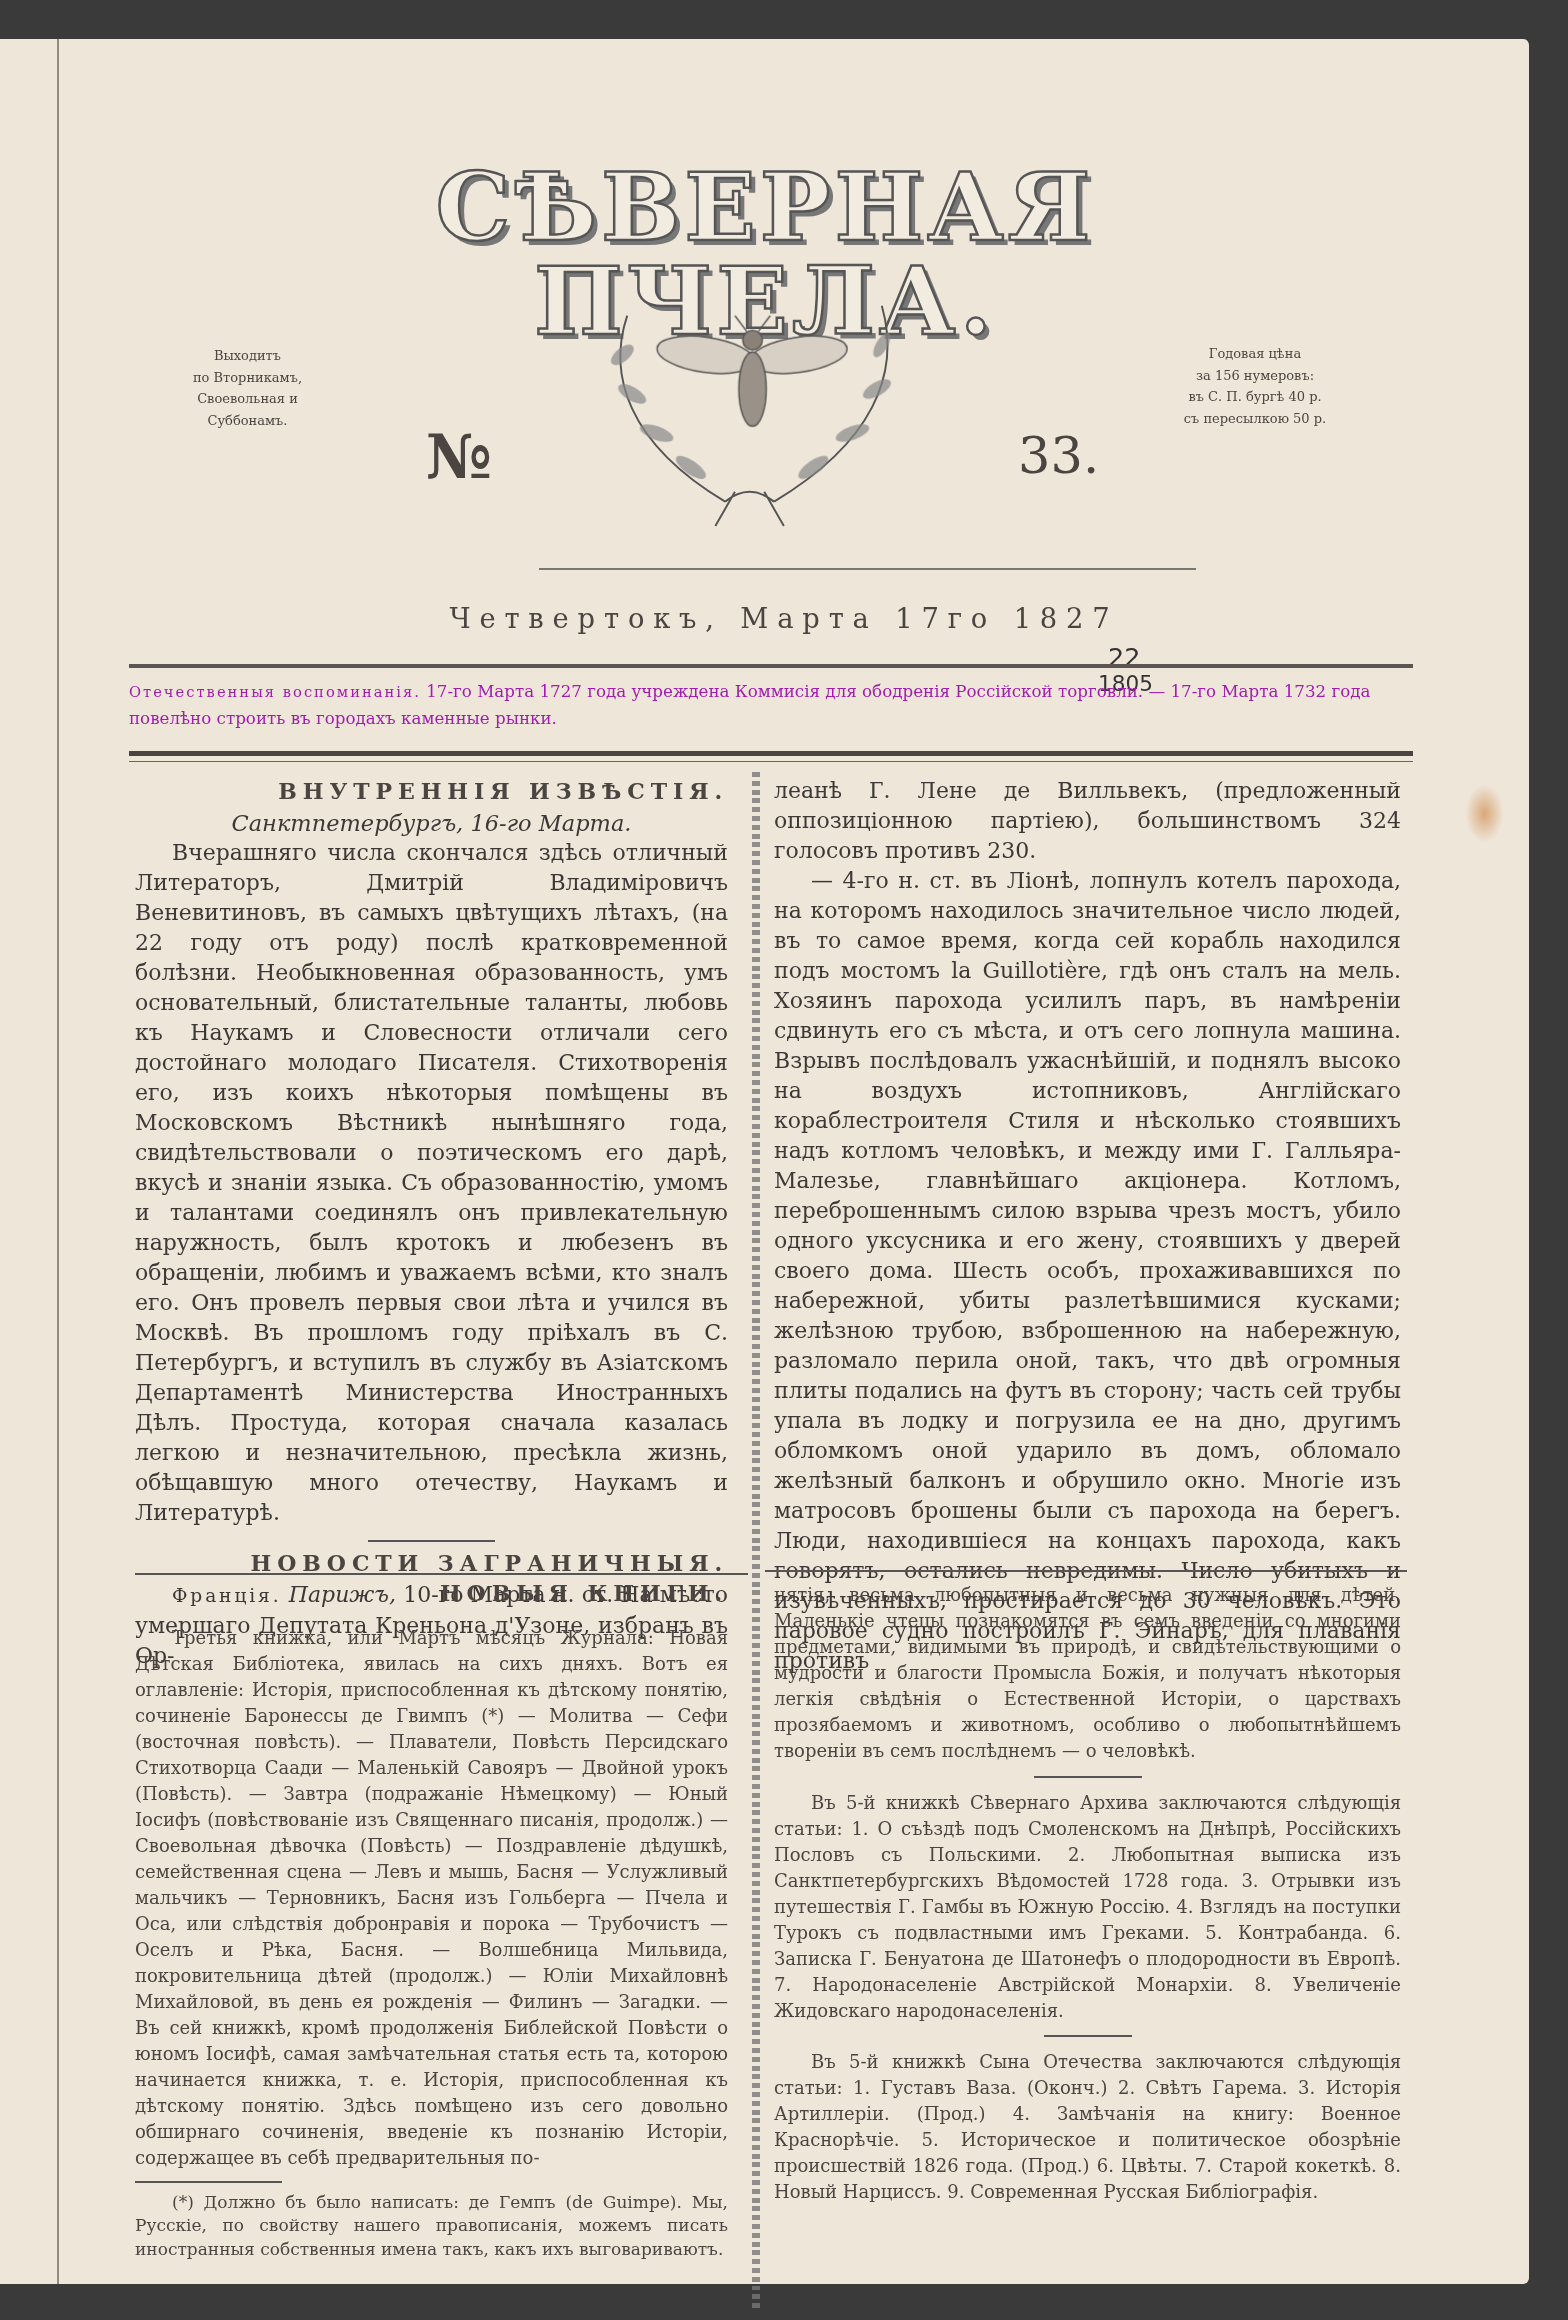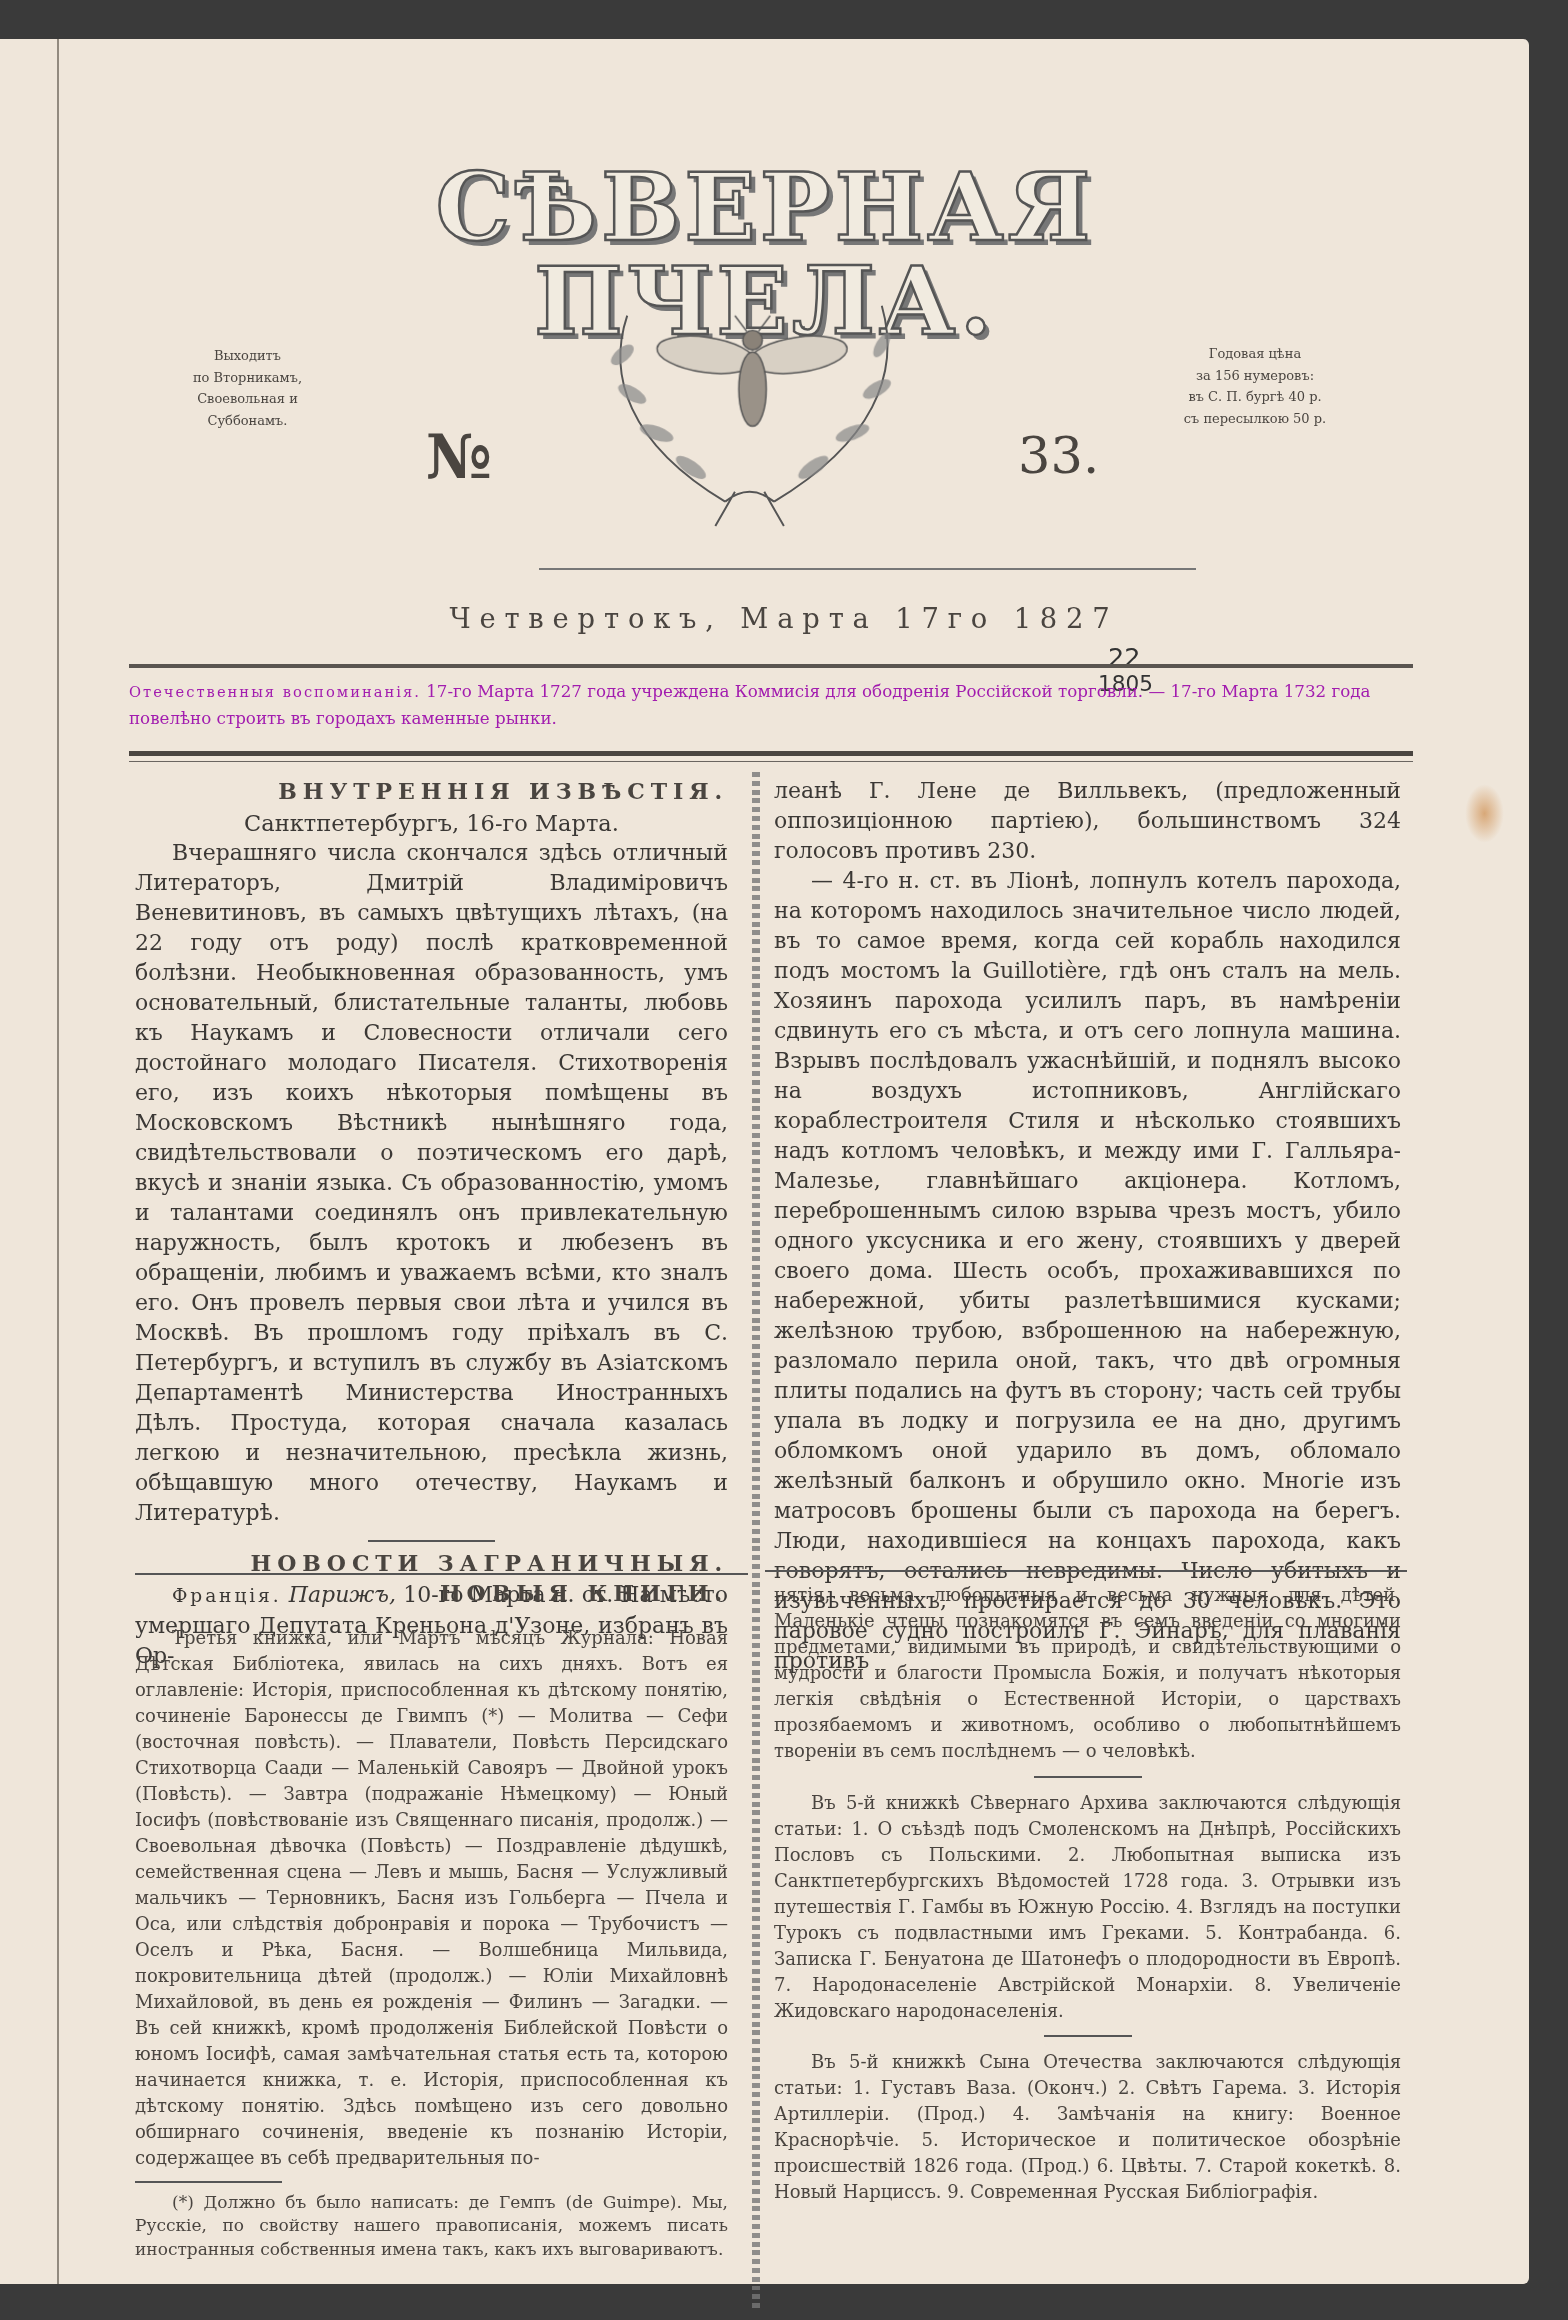--- a/index.html
+++ b/index.html
@@ -18,21 +18,21 @@
   .date { left:294px; top:564px; width:980px; text-align:center; font-size:27.4px; letter-spacing:8.8px; color:#4a4540; }
   .hand { font-family:"DejaVu Sans",sans-serif; color:#333; font-size:25.5px; }
   .rule2 { left:129px; top:625px; width:1284px; height:3.9px; background:#5a5550; }
   .anniv { left:129px; top:639px; width:1284px; font-size:16.7px; line-height:27.4px; color:#a21caf; }
   .rule3 { left:129px; top:712px; width:1284px; height:4.9px; background:#4a4540; }
   .rule3b { left:129px; top:722px; width:1284px; height:1px; background:#6a6560; }
   .col { font-size:22px; line-height:30px; text-align:justify; color:#3b3835; }
   .colL { left:135px; top:737px; width:593px; }
   .colR { left:774px; top:737px; width:627px; }
   .heading { text-align:right; font-size:22px; font-weight:bold; letter-spacing:5.9px; color:#4a4540; margin:0 0 2px; }
-  .dateline { text-align:center; font-size:22.5px; }
+  .dateline { text-align:center; font-style:italic; font-size:22.5px; }
   .p { text-indent:37px; margin:0; }
   .sep { width:127px; height:2px; background:#555; margin:11.8px auto; }
   .vdiv { left:752px; top:733px; width:7.8px; height:1539px; background:repeating-linear-gradient(to bottom,#777 0 4.9px,transparent 4.9px 8.8px); opacity:.8; }
   .hdivL { left:135px; top:1534px; width:613px; height:2px; background:#555; }
   .hdivR { left:765px; top:1531px; width:642px; height:2px; background:#555; }
   .sm { font-size:18px; line-height:26px; text-align:justify; color:#4a4540; }
   .smL { left:135px; top:1586px; width:593px; }
   .smR { left:774px; top:1543px; width:627px; }
   .foot-rule { width:147px; height:2px; background:#555; margin:9.8px 0 7.8px; }
   .foot { font-size:17px; line-height:23.5px; }

